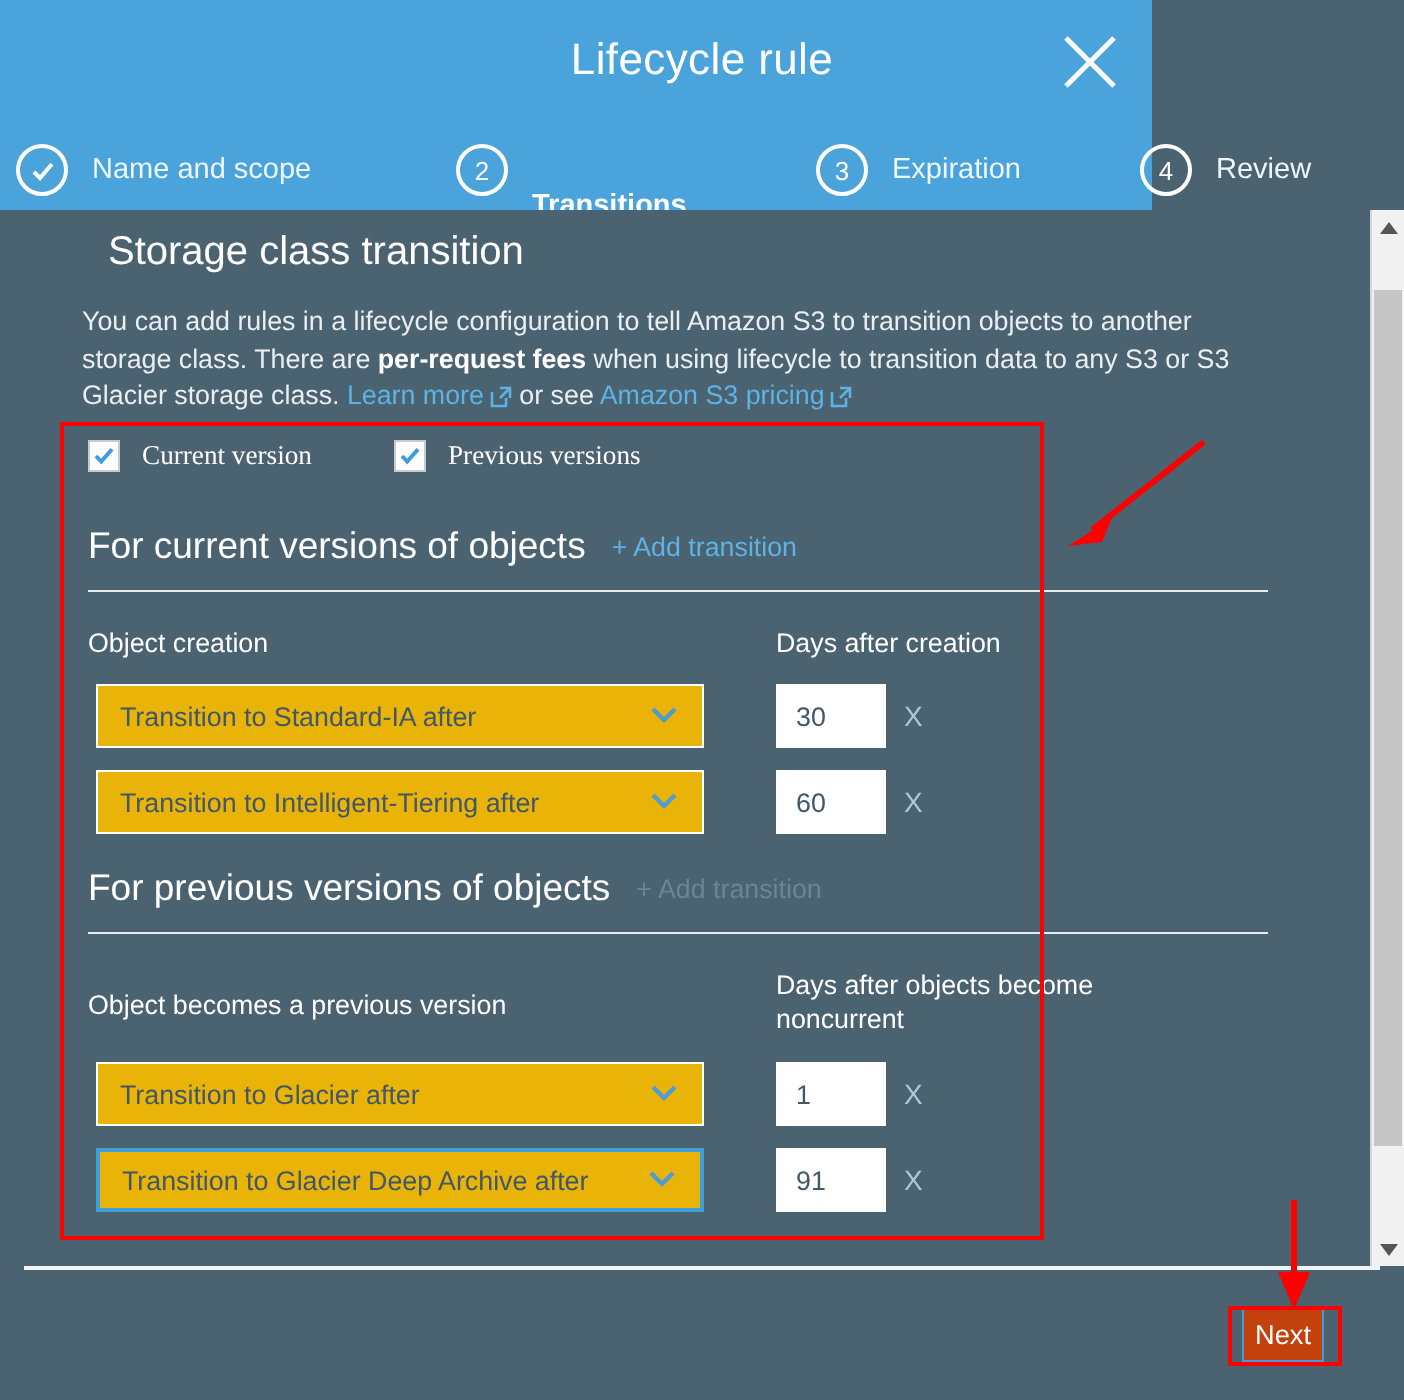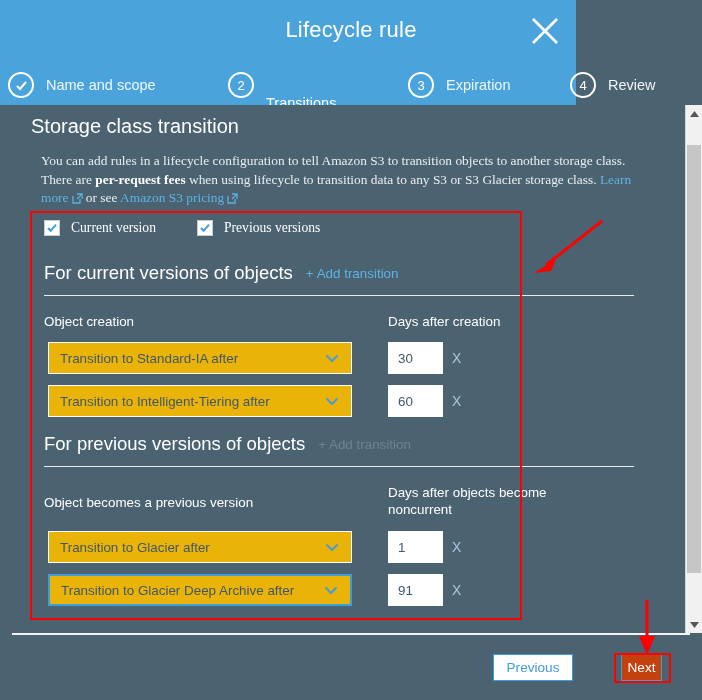--- a/index.html
+++ b/index.html
@@ -55,42 +55,42 @@
     flex: 0 0 auto;
   }
   .step-circle.done { position: relative; }
   .step-circle.done svg { display:block; }
   .step-label {
     margin-left: 12px;
     color: #ffffff;
     font-size: 14.5px;
     white-space: nowrap;
   }
-  .step-label.active { font-weight: normal; margin-top: 35px; }
+  .step-label.active { font-weight: bold; margin-top: 35px; }
   .step-label.muted { color: #eef7fc; }
   #step-1 { left: 8px; }
   #step-2 { left: 228px; }
   #step-3 { left: 408px; }
   #step-4 { left: 570px; }
 
   
   .modal-body {
     position: absolute; top: 105px; left: 0;
     width: 690px; height: 528px;
     background: #4b6271;
     overflow: hidden;
   }
   .section-title {
-    position: absolute; top: 10px; left: 31px;
+    position: absolute; top: 10px; left: 54px;
     color: #ffffff; font-size: 20px; font-weight: normal;
   }
   .section-desc {
     position: absolute; top: 47px; left: 41px;
     width: 600px;
-    color: #e9eef1; font-size: 13.4px; line-height: 18.5px; font-family: Liberation Serif, serif;
+    color: #e9eef1; font-size: 13.4px; line-height: 18.5px;
   }
   .section-desc b { font-weight: bold; color:#ffffff; }
   .link {
     color: #5cb3e4; text-decoration: none; cursor: pointer;
   }
   .ext-icon {
     display: inline-block; vertical-align: -2px;
     margin-left: 3px;
   }
 
@@ -409,21 +409,20 @@
     <div class="sb-thumb"></div>
     <div class="sb-arrow" id="sb-down">
       <svg width="9" height="6" viewBox="0 0 9 6">
           <polygon points="0,0 9,0 4.5,6" fill="#555"></polygon>
         </svg>
     </div>
   </div>
 
   <div class="footer-divider"></div>
   <div class="footer">
-    <div class="btn" id="btn-previous">Previous</div>
     <div class="btn" id="btn-next">Next</div>
   </div>
   <div class="annot-box-next"></div>
   <div class="annot-arrow-2">
     <svg width="26" height="60" viewBox="0 0 26 60">
       <line x1="13" y1="2" x2="13" y2="42" stroke="#fe0000" stroke-width="3"></line>
       <polygon points="13,57 5,38 21,38" fill="#fe0000"></polygon>
     </svg>
   </div>
 

